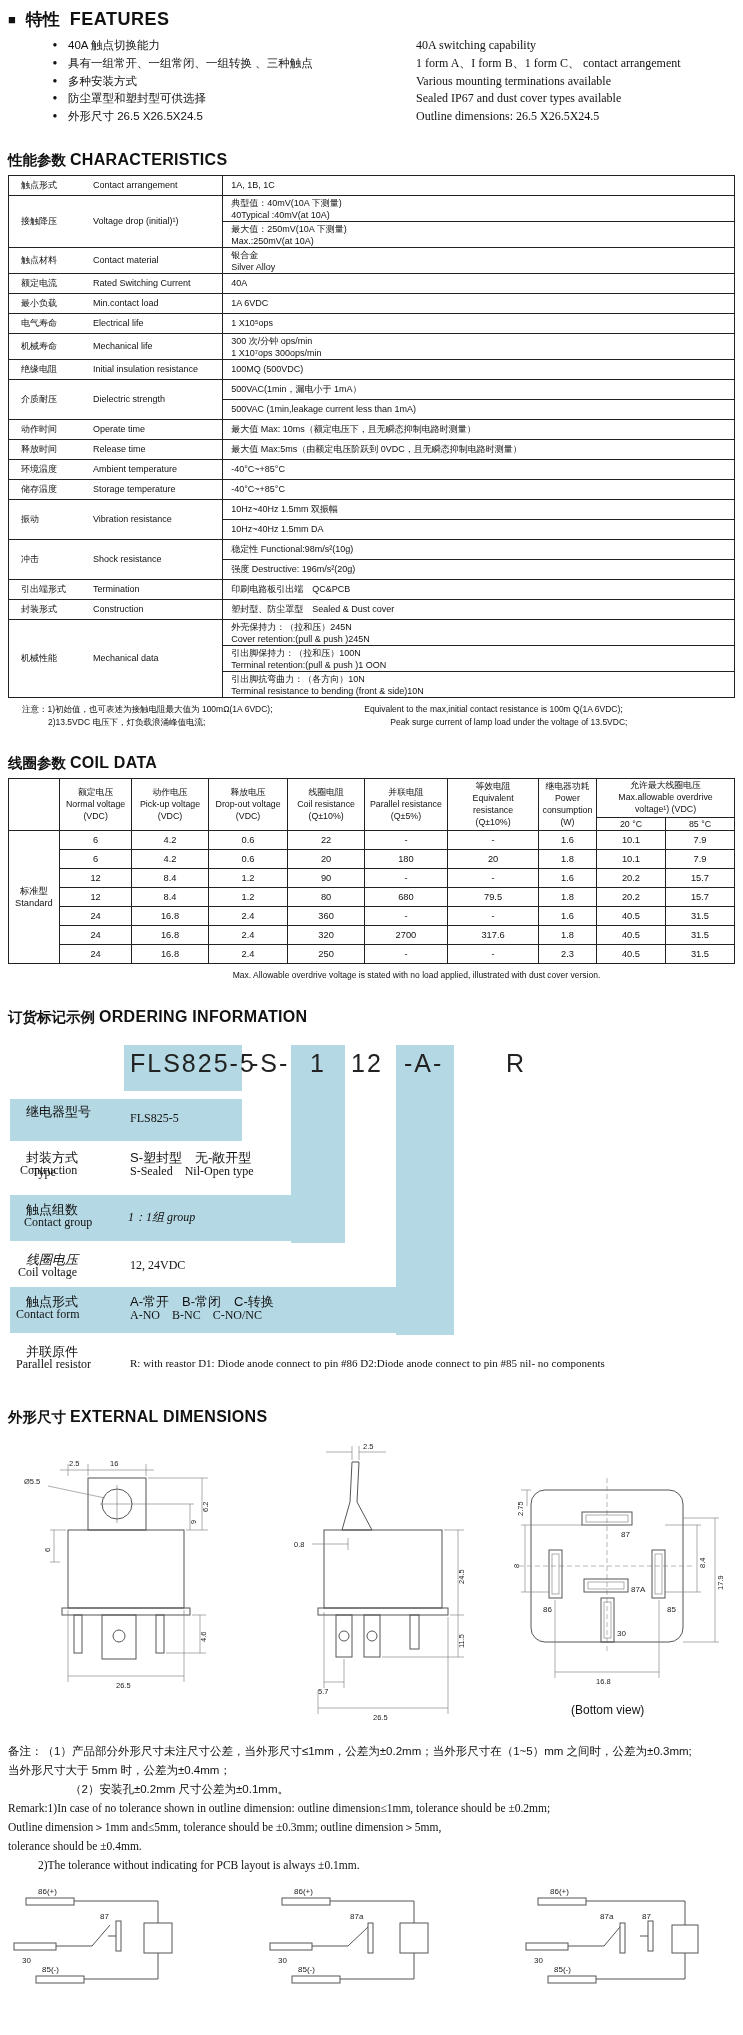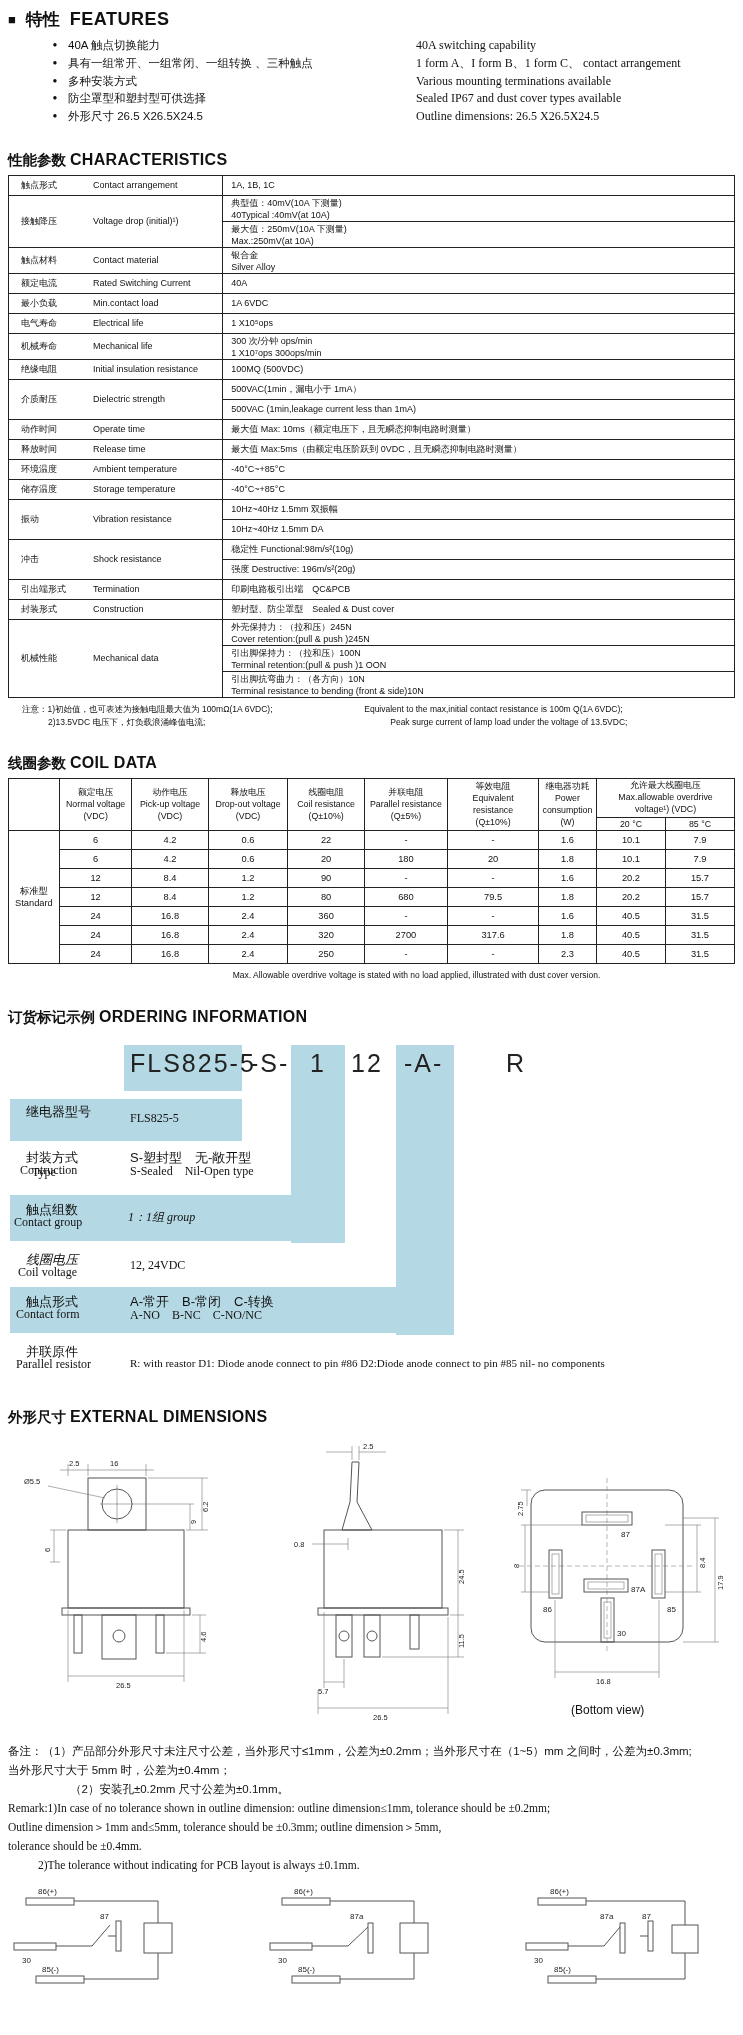--- a/index.html
+++ b/index.html
@@ -406,21 +406,21 @@
     <span class="code" style="left:396px;top:12px;">-A-</span>
     <span class="code" style="left:498px;top:12px;">R</span>
     <span class="ol-cn" style="left:18px;top:66px;">继电器型号</span>
     <span class="ol-en" style="left:24px;top:80px;margin-top:48px;">Type</span>
     <span class="o-val" style="left:122px;top:74px;">FLS825-5</span>
     <span class="ol-cn" style="left:18px;top:112px;">封装方式</span>
     <span class="ol-en" style="left:12px;top:126px;">Contruction</span>
     <span class="ol-cn" style="left:122px;top:112px;">S-塑封型　无-敞开型</span>
     <span class="o-val" style="left:122px;top:126px;">S-Sealed　Nil-Open type</span>
     <span class="ol-cn" style="left:18px;top:164px;">触点组数</span>
-    <span class="ol-en" style="left:6px;top:178px;">Contact group</span>
+    <span class="ol-en" style="left:16px;top:178px;">Contact group</span>
     <span class="o-val" style="left:120px;top:172px;font-style:italic;">1：1组 group</span>
     <span class="ol-cn" style="left:18px;top:214px;font-style:italic;">线圈电压</span>
     <span class="ol-en" style="left:10px;top:228px;">Coil voltage</span>
     <span class="o-val" style="left:122px;top:221px;">12, 24VDC</span>
     <span class="ol-cn" style="left:18px;top:256px;">触点形式</span>
     <span class="ol-en" style="left:8px;top:270px;">Contact form</span>
     <span class="ol-cn" style="left:122px;top:256px;">A-常开　B-常闭　C-转换</span>
     <span class="o-val" style="left:122px;top:270px;">A-NO　B-NC　C-NO/NC</span>
     <span class="ol-cn" style="left:18px;top:306px;">并联原件</span>
     <span class="ol-en" style="left:8px;top:320px;">Parallel resistor</span>

